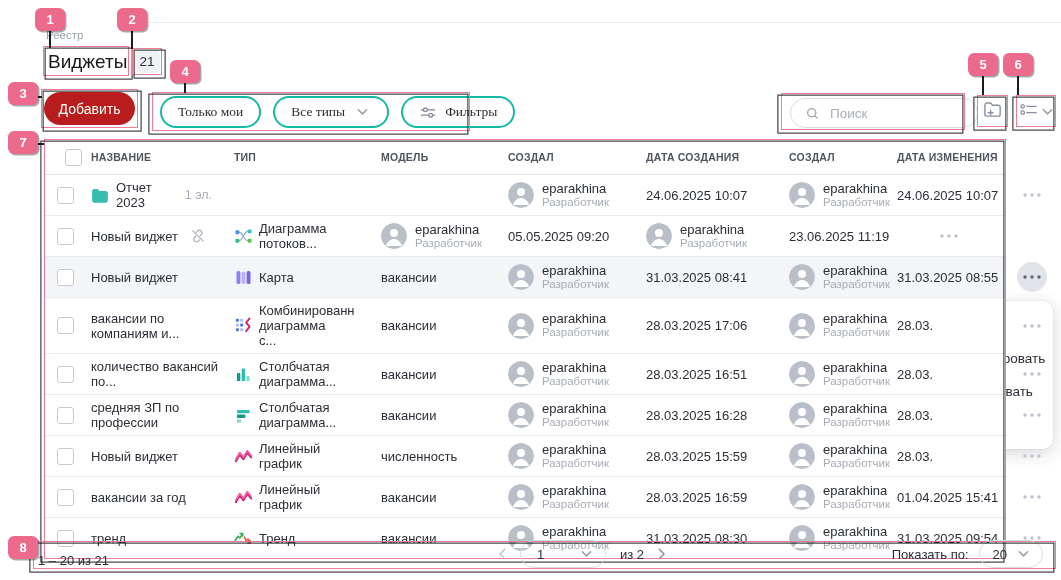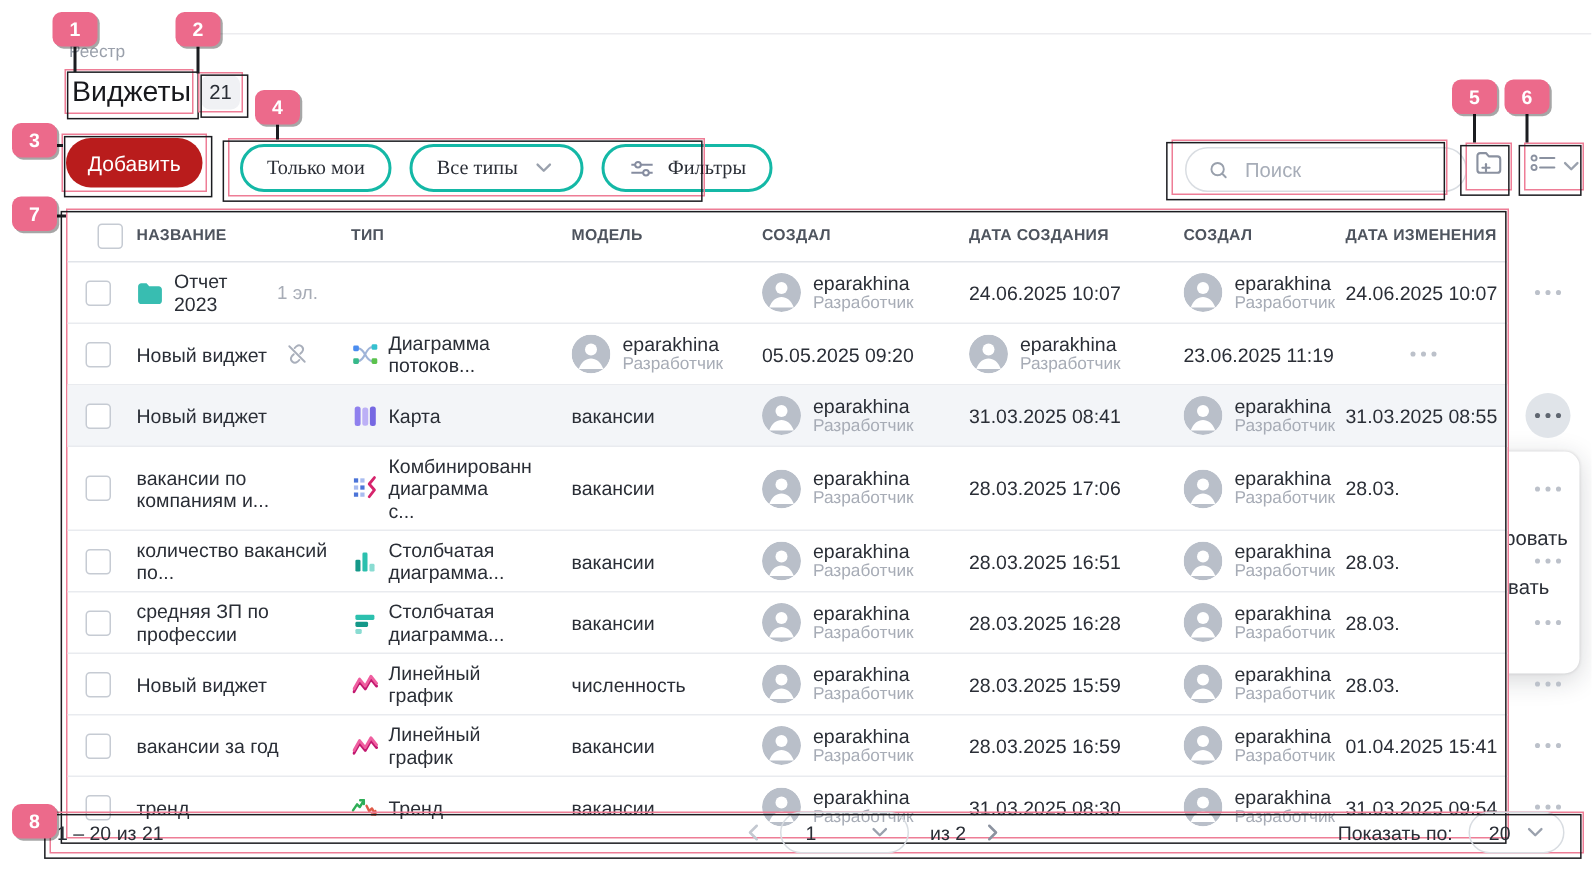--- a/index.html
+++ b/index.html
@@ -66,21 +66,21 @@
   .dots-wrap{width:30px;height:30px;display:flex;align-items:center;justify-content:center;color:#bcc1ca;border-radius:50%;cursor:pointer;}
   .trow.act .dots-wrap{background:#e0e4e9;color:#5f6670;}
 
   
   .menu{position:absolute;left:932px;top:301px;width:121px;background:#fff;border-radius:10px;
         box-shadow:0 4px 18px rgba(30,35,45,.18),0 0 2px rgba(30,35,45,.12);padding:8px 0;z-index:20;}
   .menu-item{padding:9px 20px;font-size:13.5px;color:#2a2e36;cursor:pointer;white-space:nowrap;}
   .menu-item.danger{color:#ef6461;}
 
   
-  .footer{position:absolute;left:33px;top:541px;width:1023px;height:28px;display:flex;align-items:center;z-index:26;}
+  .footer{position:absolute;left:33px;top:541px;width:1023px;height:28px;display:flex;align-items:flex-end;z-index:26;}
   .f-range{margin-left:4px;font-size:13px;color:#2a2e36;}
   .pager{position:absolute;left:464px;display:flex;align-items:center;gap:14px;}
   .chev{display:flex;align-items:center;cursor:pointer;}
   .page-pill{width:58px;height:26px;border:1px solid #d8dce1;border-radius:14px;display:flex;align-items:center;
              justify-content:space-between;padding:0 10px 0 16px;font-size:13px;cursor:pointer;}
   .f-of{font-size:13px;color:#2a2e36;}
   .f-right{margin-left:auto;display:flex;align-items:center;gap:10px;margin-right:12px;}
   .pp-label{font-size:13px;color:#2a2e36;}
   .pp-pill{height:26px;border:1px solid #d8dce1;border-radius:14px;display:flex;align-items:center;gap:7px;
            padding:0 10px 0 13px;font-size:13px;cursor:pointer;}

